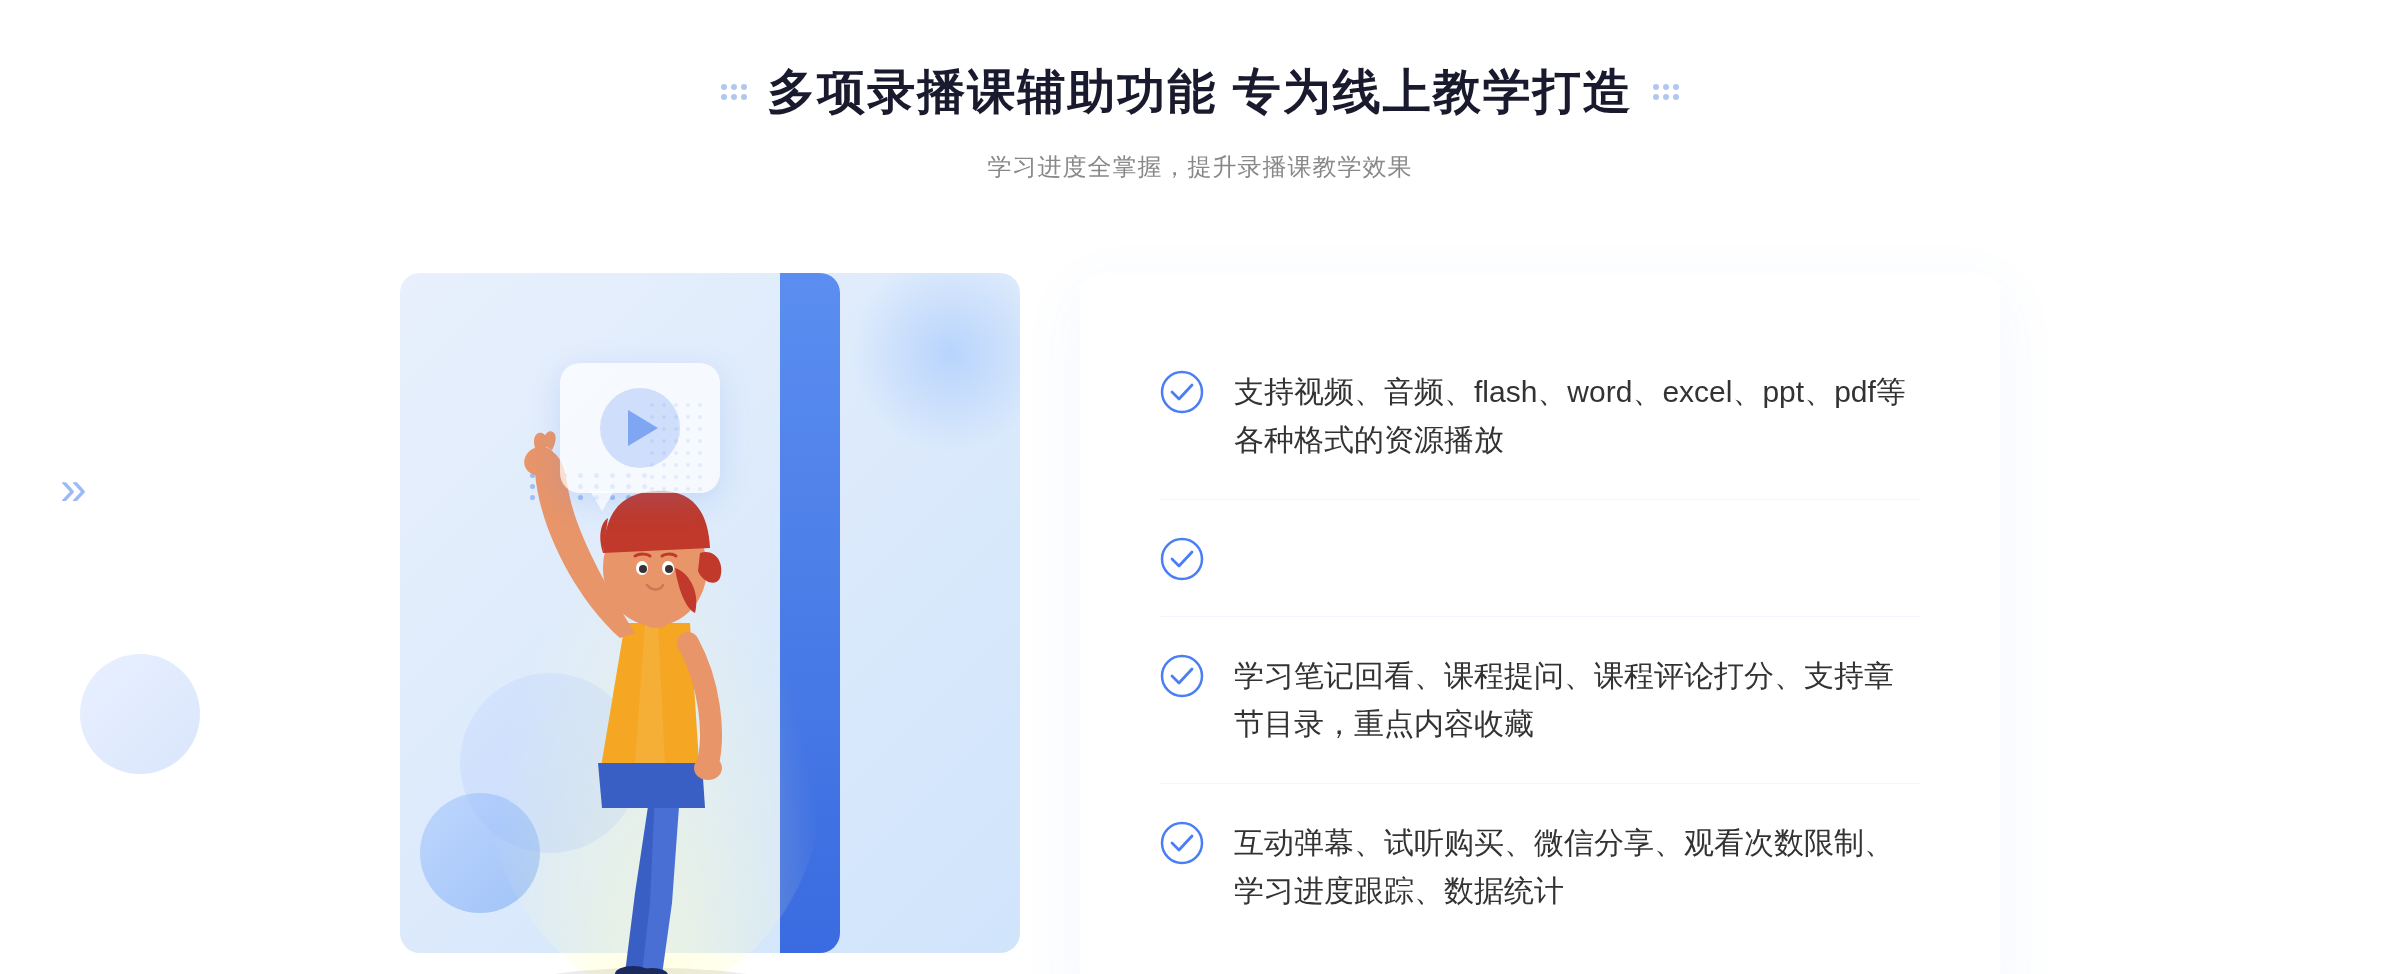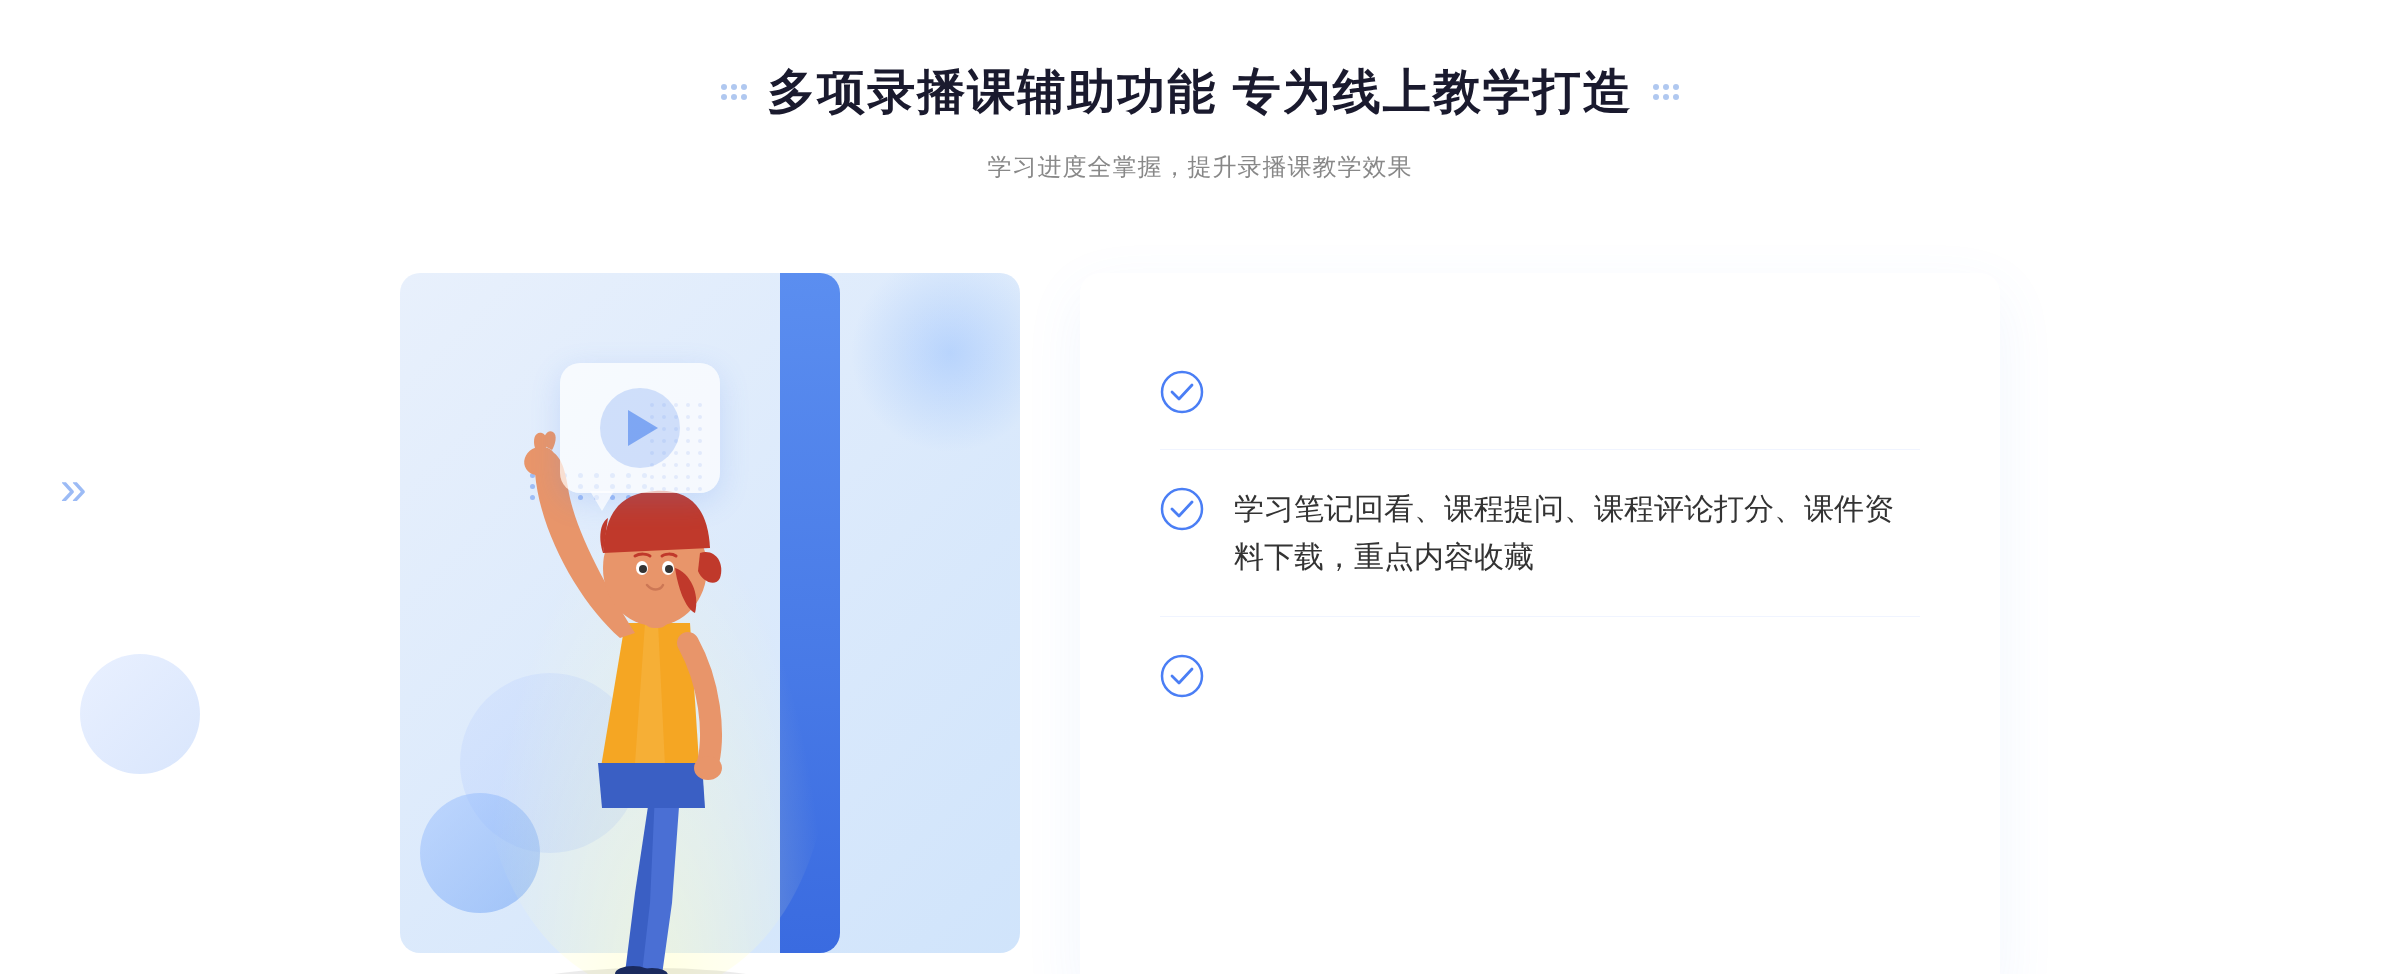--- a/index.html
+++ b/index.html
@@ -509,46 +509,56 @@
         <path d="M155 163 C160 160 168 161 170 163" stroke="#c0392b" stroke-width="3" fill="none" stroke-linecap="round"></path>
         <path d="M182 163 C184 161 192 160 196 163" stroke="#c0392b" stroke-width="3" fill="none" stroke-linecap="round"></path>
 
         <path d="M167 192 C172 198 180 198 183 192" stroke="#c75" stroke-width="2.5" fill="none" stroke-linecap="round"></path>
       </svg>
 
     </div>
 
     <div class="features-panel">
 
-
       <div class="feature-item">
         <div class="check-icon">
           <svg viewBox="0 0 44 44" fill="none" xmlns="http://www.w3.org/2000/svg">
             <circle cx="22" cy="22" r="20" stroke="#4a7ef5" stroke-width="2.5"></circle>
             <path d="M12 22 L19 29 L32 15" stroke="#4a7ef5" stroke-width="2.8" stroke-linecap="round" stroke-linejoin="round"></path>
           </svg>
         </div>
+        <span class="feature-text">支持视频、音频、flash、word、excel、ppt、pdf等各种格式的资源播放</span>
       </div>
 
       <div class="feature-item">
         <div class="check-icon">
           <svg viewBox="0 0 44 44" fill="none" xmlns="http://www.w3.org/2000/svg">
             <circle cx="22" cy="22" r="20" stroke="#4a7ef5" stroke-width="2.5"></circle>
             <path d="M12 22 L19 29 L32 15" stroke="#4a7ef5" stroke-width="2.8" stroke-linecap="round" stroke-linejoin="round"></path>
           </svg>
         </div>
-        <span class="feature-text">学习笔记回看、课程提问、课程评论打分、课件资料下载，重点内容收藏</span>
       </div>
 
       <div class="feature-item">
         <div class="check-icon">
           <svg viewBox="0 0 44 44" fill="none" xmlns="http://www.w3.org/2000/svg">
             <circle cx="22" cy="22" r="20" stroke="#4a7ef5" stroke-width="2.5"></circle>
             <path d="M12 22 L19 29 L32 15" stroke="#4a7ef5" stroke-width="2.8" stroke-linecap="round" stroke-linejoin="round"></path>
           </svg>
         </div>
+        <span class="feature-text">学习笔记回看、课程提问、课程评论打分、支持章节目录，重点内容收藏</span>
+      </div>
+
+      <div class="feature-item">
+        <div class="check-icon">
+          <svg viewBox="0 0 44 44" fill="none" xmlns="http://www.w3.org/2000/svg">
+            <circle cx="22" cy="22" r="20" stroke="#4a7ef5" stroke-width="2.5"></circle>
+            <path d="M12 22 L19 29 L32 15" stroke="#4a7ef5" stroke-width="2.8" stroke-linecap="round" stroke-linejoin="round"></path>
+          </svg>
+        </div>
+        <span class="feature-text">互动弹幕、试听购买、微信分享、观看次数限制、学习进度跟踪、数据统计</span>
       </div>
 
     </div>
 
   </div>
 
 </div>
 
 </body></html>

